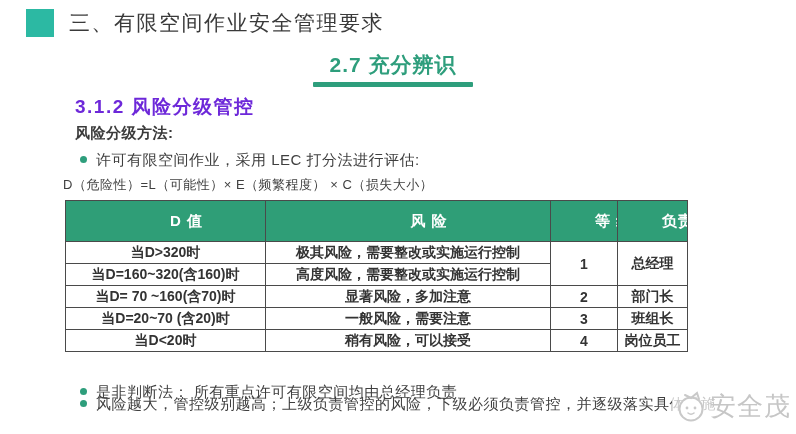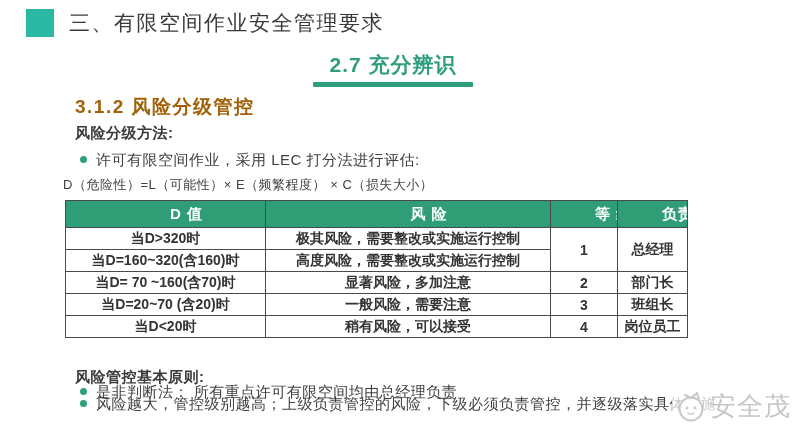--- a/index.html
+++ b/index.html
@@ -11,35 +11,35 @@
   }
   
   .title-row { position:absolute; top:9px; left:26px; display:flex; align-items:center; gap:15px; }
   .title-square { width:28px; height:28px; background:#2CB9A3; }
   .slide-title { font-size:21px; font-weight:normal; color:#3A3A3A; letter-spacing:1.5px; }
   
   .section-wrap { position:absolute; top:51px; left:313px; width:160px; text-align:center; }
   .section-heading { font-size:21px; font-weight:bold; color:#2E9E7C; letter-spacing:1px; white-space:nowrap; }
   .section-underline { margin-top:3px; height:5px; background:#2E9E7C; border-radius:1px; }
   
-  .subsection-heading { position:absolute; top:94px; left:75px; font-size:19px; font-weight:bold; color:#a16207; letter-spacing:1.5px; }
+  .subsection-heading { position:absolute; top:94px; left:75px; font-size:19px; font-weight:bold; color:#6d28d9; letter-spacing:1.5px; }
   .method-label { position:absolute; top:124px; left:75px; font-size:15px; font-weight:bold; color:#3A3A3A; letter-spacing:0.5px; }
   
   .bullet-line { position:absolute; display:flex; align-items:flex-start; gap:9px; font-size:15px; color:#3F3F3F; letter-spacing:0.5px; }
   .bullet-dot { width:7px; height:7px; border-radius:50%; background:#2E9E7C; margin-top:5px; flex:none; }
   .lec-bullet { top:151px; left:80px; }
   .judgement-bullet { top:343px; left:80px;margin-top:40px; }
   .principle-bullet { top:395px; left:80px; width:705px; }
   .principle-bullet .bullet-text { white-space:nowrap; }
   .formula { position:absolute; top:176px; left:63px; font-size:13px; color:#3F3F3F; letter-spacing:0.5px; }
   .principle-label { position:absolute; top:368px; left:75px; font-size:15px; font-weight:bold; color:#3A3A3A; letter-spacing:0.5px; }
   
   .risk-table { position:absolute; top:200px; left:65px; width:622px; border-collapse:collapse; table-layout:fixed; }
   .risk-table th, .risk-table td { border:1.6px solid #4A4A4A; text-align:center; vertical-align:middle; padding:0 2px; font-weight:bold; overflow:hidden; white-space:nowrap; }
-  .risk-table th { background:#2F9E77; color:#FFFFFF; font-size:15px; height:27px; letter-spacing:1px;padding-left:44px; }
+  .risk-table th { background:#2F9E77; color:#FFFFFF; font-size:15px; height:41px; letter-spacing:1px;padding-left:44px; }
   .risk-table td { font-size:14px; color:#333333; height:22px; }
   
   .watermark { position:absolute; top:386px; left:672px; display:flex; align-items:center; gap:1px;
                color:#C6C6C6; background:rgba(255,255,255,0.72); padding:1px 3px; border-radius:4px; }
   .watermark-text { font-size:26px; font-weight:normal; letter-spacing:1px; white-space:nowrap; }
 </style>
 </head>
 <body>
 
 <div class="slide">
@@ -110,21 +110,20 @@
         <td>岗位员工</td>
       </tr>
     </tbody>
   </table>
 
   <div class="bullet-line judgement-bullet">
     <span class="bullet-dot"></span>
     <span class="bullet-text">是非判断法：  所有重点许可有限空间均由总经理负责</span>
   </div>
 
-  <div class="principle-label">风险管控基本原则:</div>
 
   <div class="bullet-line principle-bullet">
     <span class="bullet-dot"></span>
     <span class="bullet-text">风险越大，管控级别越高；上级负责管控的风险，下级必须负责管控，并逐级落实具体措施</span>
   </div>
 
   <div class="watermark">
     <span style="display:inline-flex;">
       <svg width="34" height="38" viewBox="0 0 34 38" fill="none" xmlns="http://www.w3.org/2000/svg">
         <circle cx="16" cy="22" r="11.5" fill="#ffffff" stroke="#C9C9C9" stroke-width="2"></circle>

